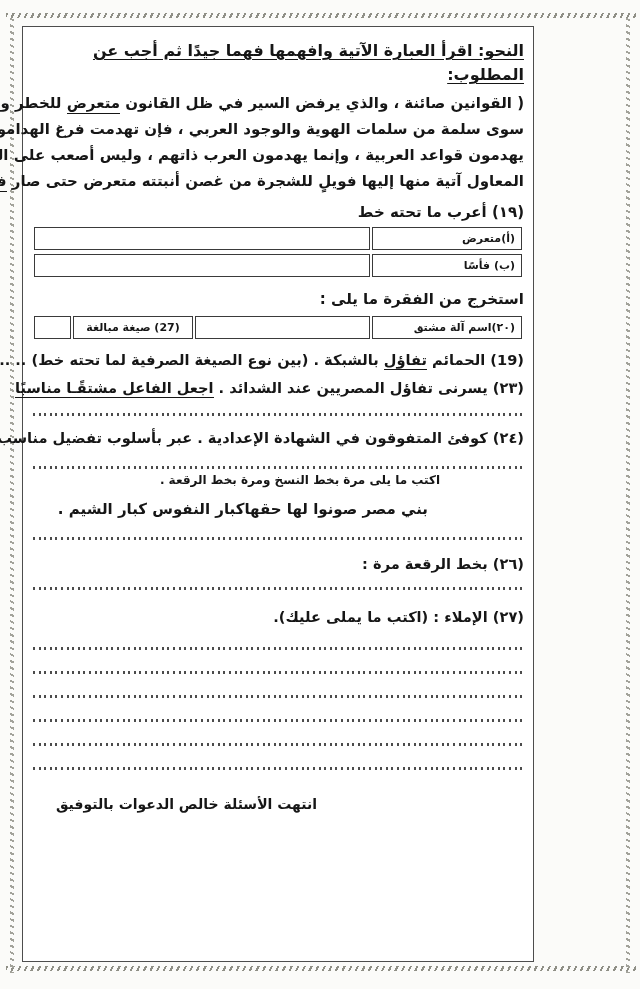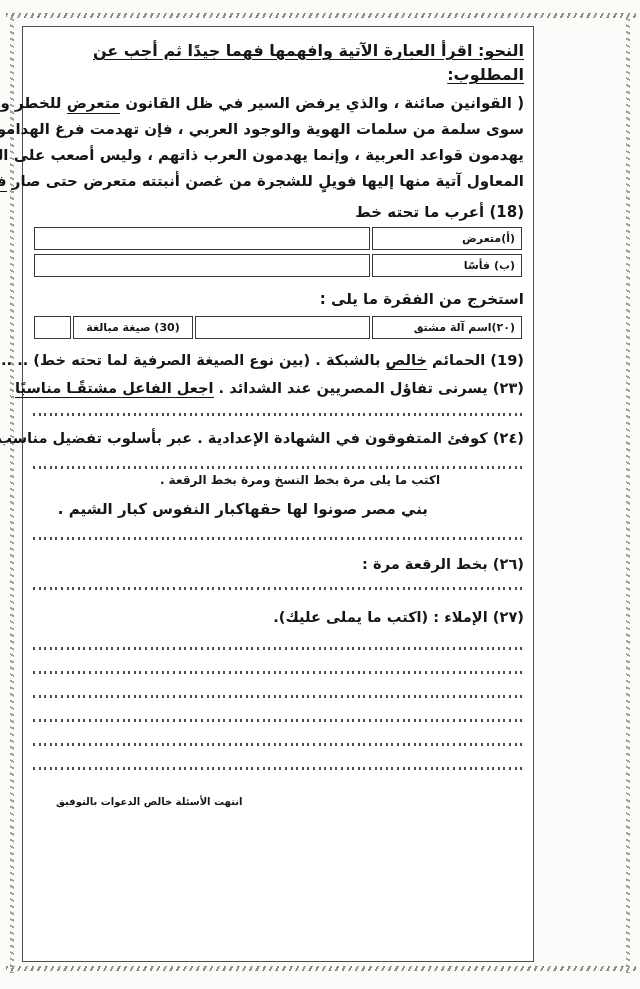--- a/index.html
+++ b/index.html
@@ -53,21 +53,21 @@
   .dotline{
     height:3px;margin:0 1px;
     background:repeating-linear-gradient(to right,#4c4c4c 0 2px,transparent 2px 5.6px);
   }
   .center-head{font-size:12px;line-height:22px;margin-right:84px;}
   .verse{
     display:flex;justify-content:space-between;direction:rtl;
     margin:7px 96px 0 118px;font-size:15px;line-height:22px;white-space:nowrap;
   }
   .closing{
-    direction:rtl;text-align:left;font-size:10px;
+    direction:rtl;text-align:left;font-size:14px;
     margin:26px 0 0 0;padding-left:24px;
   }
 </style>
 </head>
 <body>
 
 <div class="stitch h top"></div>
 <div class="stitch h bottom"></div>
 <div class="stitch v left"></div>
 <div class="stitch v right"></div>
@@ -77,21 +77,21 @@
 
     <div class="title">النحو: اقرأ العبارة الآتية وافهمها فهما جيدًا ثم أجب عن المطلوب:</div>
 
     <div class="passage">
       <div class="pline"><span>( القوانين صائنة ، والذي يرفض السير في ظل القانون </span><span class="uline">متعرض</span><span> للخطر وما النحو بقواعده</span></div>
       <div class="pline">سوى سلمة من سلمات الهوية والوجود العربي ، فإن تهدمت فرغ الهدامون إلى ما سواه ، وما</div>
       <div class="pline">يهدمون قواعد العربية ، وإنما يهدمون العرب ذاتهم ، وليس أصعب على النفس من أن ترى</div>
       <div class="pline"><span>المعاول آتية منها إليها فويلٍ للشجرة من غصن أنبتته متعرض حتى صار </span><span class="uline">فأسًا</span><span> يضربها ) .</span></div>
     </div>
 
-    <div class="qlabel">(18) أعرب ما تحته خط</div>
+    <div class="qlabel">(١٩) أعرب ما تحته خط</div>
 
     <table class="t19">
       <tbody>
           <tr>
         <td class="term">(أ)متعرض</td>
         <td class="ans"></td>
       </tr>
       <tr>
         <td class="term">(ب) فأسًا</td>
         <td class="ans"></td>
@@ -99,27 +99,27 @@
     </tbody>
       </table>
 
     <div class="qlabel">استخرج من الفقرة ما يلى :</div>
 
     <table class="t2021">
       <tbody>
           <tr>
         <td class="l20">(٢٠)اسم آلة مشتق</td>
         <td class="a20"></td>
-        <td class="l21">(30) صيغة مبالغة</td>
+        <td class="l21">(27) صيغة مبالغة</td>
         <td class="ans"></td>
       </tr>
     </tbody>
       </table>
 
-    <div class="qline"><span>(19) الحمائم </span><span class="uline">خالص</span><span> بالشبكة . (بين نوع الصيغة الصرفية لما تحته خط) .. </span><span class="dots">......................</span></div>
+    <div class="qline"><span>(19) الحمائم </span><span class="uline">تفاؤل</span><span> بالشبكة . (بين نوع الصيغة الصرفية لما تحته خط) .. </span><span class="dots">......................</span></div>
 
     <div class="qline"><span>(٢٣) يسرنى تفاؤل المصريين عند الشدائد .  </span><span class="uline">اجعل الفاعل مشتقًـا مناسبًا</span></div>
 
     <div class="dotline" style="margin-top:14px;"></div>
 
     <div class="qline" style="margin-top:11px;">(٢٤) كوفئ المتفوقون في الشهادة الإعدادية . عبر بأسلوب تفضيل مناسب .</div>
 
     <div class="dotline" style="margin-top:17px;"></div>
 
     <div class="center-head">اكتب ما يلى مرة بخط النسخ ومرة بخط الرقعة .</div>

